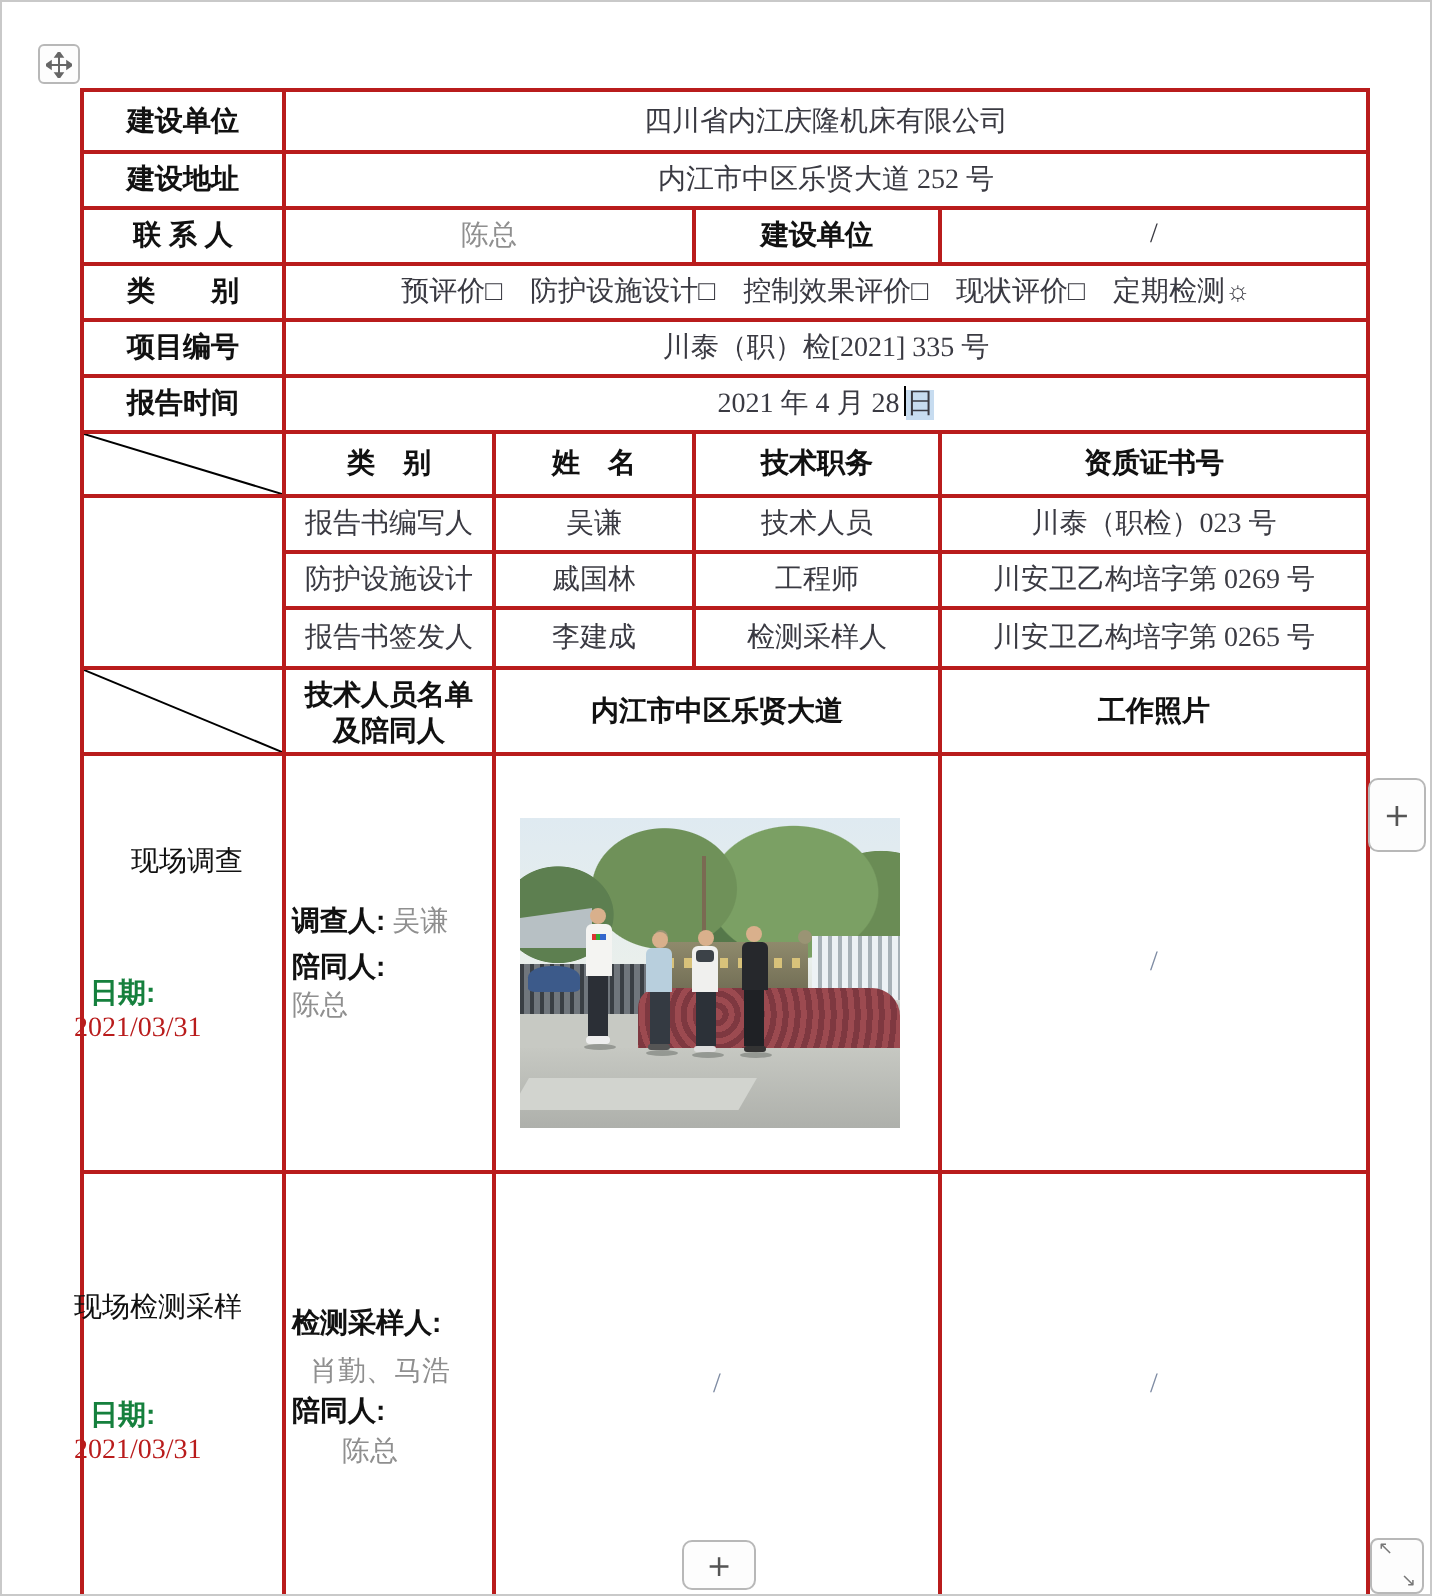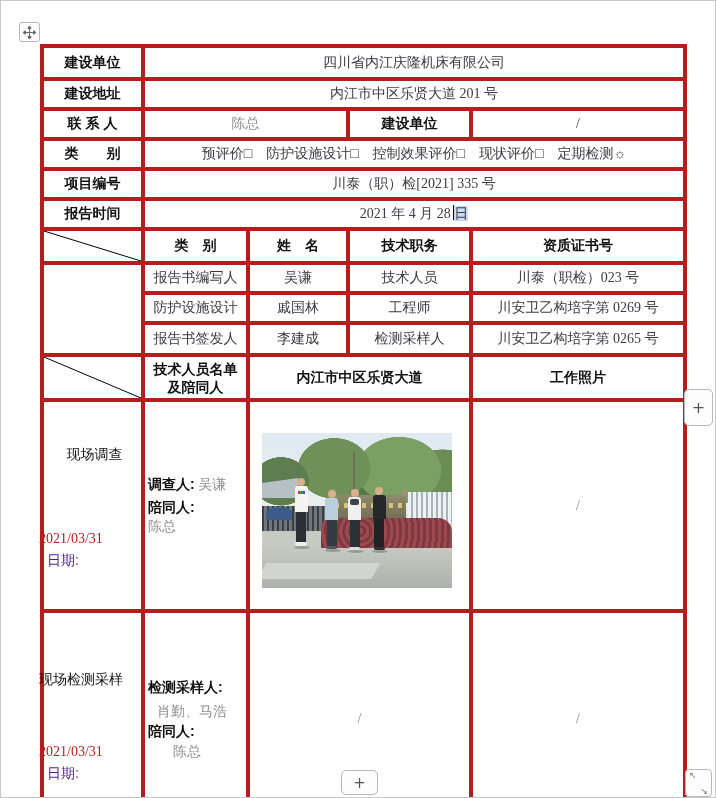--- a/index.html
+++ b/index.html
@@ -5,41 +5,41 @@
   html,body{margin:0;padding:0;background:#fff;}
   .page{position:relative;width:716px;height:798px;box-sizing:border-box;
         border:1px solid #c9c9c9;background:#fff;overflow:hidden;
         font-family:"Liberation Serif","DejaVu Serif",serif;color:#2b2b2b;}
   .title{position:absolute;top:6px;left:0;width:100%;text-align:center;
          font-family:"Liberation Sans","DejaVu Sans",sans-serif;
          font-weight:bold;font-size:19px;letter-spacing:1px;color:#111;}
   table.doc{position:absolute;left:39px;top:43px;width:643px;
             border-collapse:collapse;table-layout:fixed;
             border:2px solid #000;}
-  table.doc td{border:4px solid #b91c1c;font-size:14px;text-align:center;
+  table.doc td{border:2px solid #b91c1c;font-size:14px;text-align:center;
                vertical-align:middle;padding:0 2px;overflow:visible;}
   .lbl{font-family:"Liberation Sans","DejaVu Sans",sans-serif;font-weight:bold;color:#111;}
   .bold{font-family:"Liberation Sans","DejaVu Sans",sans-serif;font-weight:bold;color:#111;}
   .val{color:#3a3a42;}
   .gname{color:#8f8f8f;}
   .r1 td{height:29px;} .r2 td,.r3 td,.r4 td,.r5 td,.r6 td{height:26px;}
   .r7 td{height:30px;} .r8 td,.r9 td{height:26px;} .r10 td{height:28px;}
   .r11 td{height:41px;} .r12 td{height:207px;} .r13 td{height:211px;}
   .diag{position:relative;padding:0;}
   .diag svg{position:absolute;inset:0;width:100%;height:100%;display:block;}
   .slash{color:#7e8ba3;font-size:13px;}
   .cursor{display:inline-block;width:1.5px;height:15px;background:#000;
           vertical-align:-2px;margin:0 0 0 2px;}
   .sel{background:#c7dcf0;}
   .two-line{line-height:18px;}
   .relcell{position:relative;}
   .abs{position:absolute;white-space:nowrap;}
   
   .stage-name{width:100%;text-align:center;font-family:"Liberation Sans","DejaVu Sans",sans-serif;font-weight:normal;color:#111;}
-  .date-lbl{left:3px;font-family:"Liberation Sans","DejaVu Sans",sans-serif;font-weight:normal;color:#4c1d95;margin-top:40px;}
+  .date-lbl{left:3px;font-family:"Liberation Sans","DejaVu Sans",sans-serif;font-weight:bold;color:#15803d;}
   .date-val{left:-5px;color:#b91c1c;}
   .pl{left:3px;text-align:left;}
   
   .photo{position:absolute;left:12px;top:31px;width:190px;height:155px;overflow:hidden;
          background:linear-gradient(180deg,#dfeaf1 0%,#e9efec 46%,#dfe3de 58%,#c7c9c3 60%);}
   .ph-trees{position:absolute;left:0;top:0;width:100%;height:60%;
     background:
       radial-gradient(ellipse 46px 40px at 10% 52%,#5d7f50 60%,rgba(0,0,0,0) 61%),
       radial-gradient(ellipse 60px 50px at 38% 38%,#6f9159 60%,rgba(0,0,0,0) 61%),
       radial-gradient(ellipse 70px 55px at 72% 40%,#7ba064 60%,rgba(0,0,0,0) 61%),
@@ -114,21 +114,21 @@
       </colgroup>
 
     <tbody>
         <tr class="r1">
       <td class="lbl"><span>建设单位</span></td>
       <td colspan="4" class="val"><span>四川省内江庆隆机床有限公司</span></td>
     </tr>
 
     <tr class="r2">
       <td class="lbl"><span>建设地址</span></td>
-      <td colspan="4" class="val"><span>内江市中区乐贤大道 201 号</span></td>
+      <td colspan="4" class="val"><span>内江市中区乐贤大道 252 号</span></td>
     </tr>
 
     <tr class="r3">
       <td class="lbl"><span>联 系 人</span></td>
       <td colspan="2"><span class="gname">陈总</span></td>
       <td class="lbl"><span>建设单位</span></td>
       <td class="val"><span>/</span></td>
     </tr>
 
     <tr class="r4">

